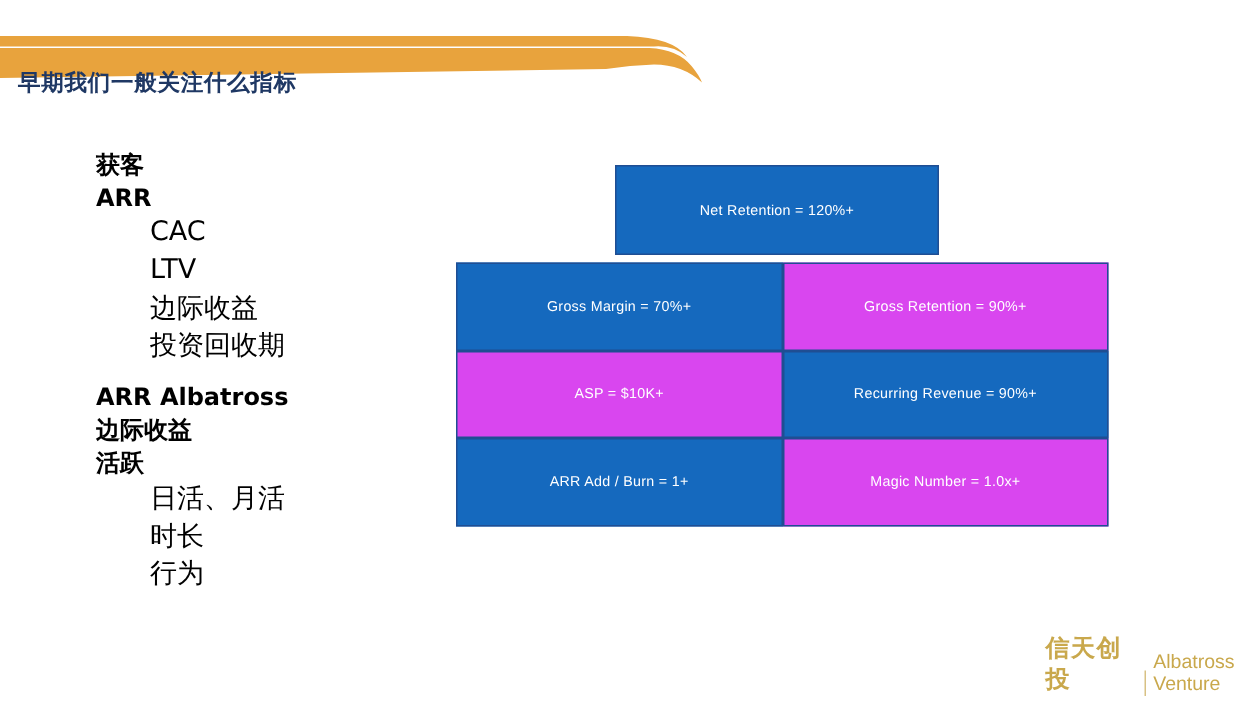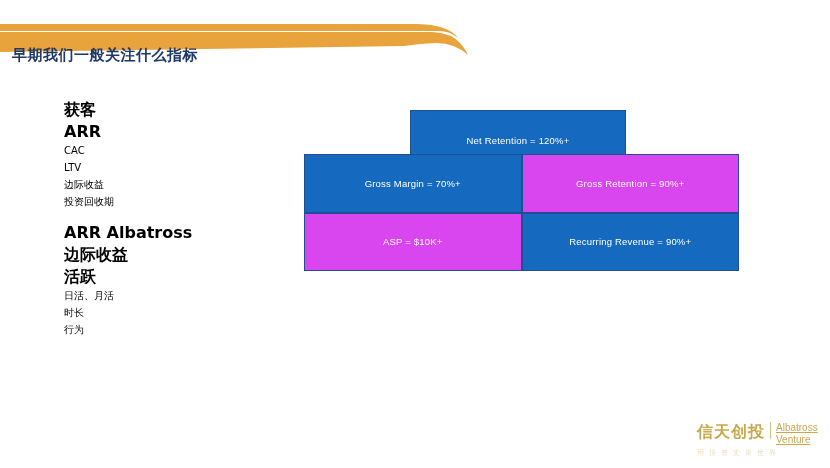--- a/index.html
+++ b/index.html
@@ -58,21 +58,22 @@
     font-size: 16px;
     font-weight: bold;
     margin-bottom: 6px;
     font-family: "DejaVu Sans", "Liberation Sans", sans-serif;
   }
   .lvl-1.cjk {
     font-family: "DejaVu Serif", "Liberation Serif", serif;
     font-weight: bold;
   }
   .lvl-2 {
-    font-size: 10px;
+    font-size: 18px;
+    margin-left: 36px;
     margin-bottom: 7px;
     font-family: "DejaVu Sans", "Liberation Sans", sans-serif;
   }
   .lvl-2.cjk {
     font-family: Liberation Serif, serif;
   }
   .group-gap {
     height: 11px;
   }
 
@@ -88,21 +89,21 @@
     position: absolute;
     left: 106px;
     top: 0;
     width: 216px;
     height: 60px;
     display: flex;
   }
   #pyramid-body {
     position: absolute;
     left: 0;
-    top: 44px;
+    top: 65px;
     width: 435px;
     height: 134px;
   }
   .metric-row {
     display: flex;
     width: 100%;
     height: 58.6px;
     box-sizing: border-box;
   }
   .metric-cell {
@@ -124,41 +125,40 @@
   
   #footer-logo {
     position: absolute;
     left: 697px;
     top: 422px;
     width: 126px;
     height: 36px;
   }
   #logo-main {
     display: flex;
-    align-items: flex-start;
+    align-items: flex-end;
   }
   #logo-cn {
     font-size: 16px;
     font-weight: bold;
     color: #C9A84C;
     letter-spacing: 1px;
     font-family: "DejaVu Serif", "Liberation Serif", serif;
   }
   #logo-divider {
     width: 1px;
     height: 17px;
     background: #D8C184;
     margin: 0 5px;
   }
   #logo-en {
-    font-size: 10px;
+    font-size: 13px;
     line-height: 1.15;
     color: #C9A84C;
     font-family: "Liberation Sans", "DejaVu Sans", sans-serif;
-    text-decoration: underline;
   }
   #logo-tagline {
     margin-top: 3px;
     font-size: 7px;
     color: #EADFBE;
     letter-spacing: 5px;
     font-family: "DejaVu Serif", "Liberation Serif", serif;
     white-space: nowrap;
   }
 </style>
@@ -204,20 +204,24 @@
     <div class="metric-row">
       <div class="metric-cell c-dark">Gross Margin = 70%+</div>
       <div class="metric-cell c-light">Gross Retention = 90%+</div>
     </div>
 
     <div class="metric-row">
       <div class="metric-cell c-light">ASP = $10K+</div>
       <div class="metric-cell c-dark">Recurring Revenue = 90%+</div>
     </div>
 
+    <div class="metric-row">
+      <div class="metric-cell c-dark">ARR Add / Burn = 1+</div>
+      <div class="metric-cell c-light">Magic Number = 1.0x+</div>
+    </div>
 
   </div>
 </div>
 
 <div id="footer-logo">
   <div id="logo-main">
     <div id="logo-cn">信天创投</div>
     <div id="logo-divider"></div>
     <div>
       <div id="logo-en">Albatross</div>

